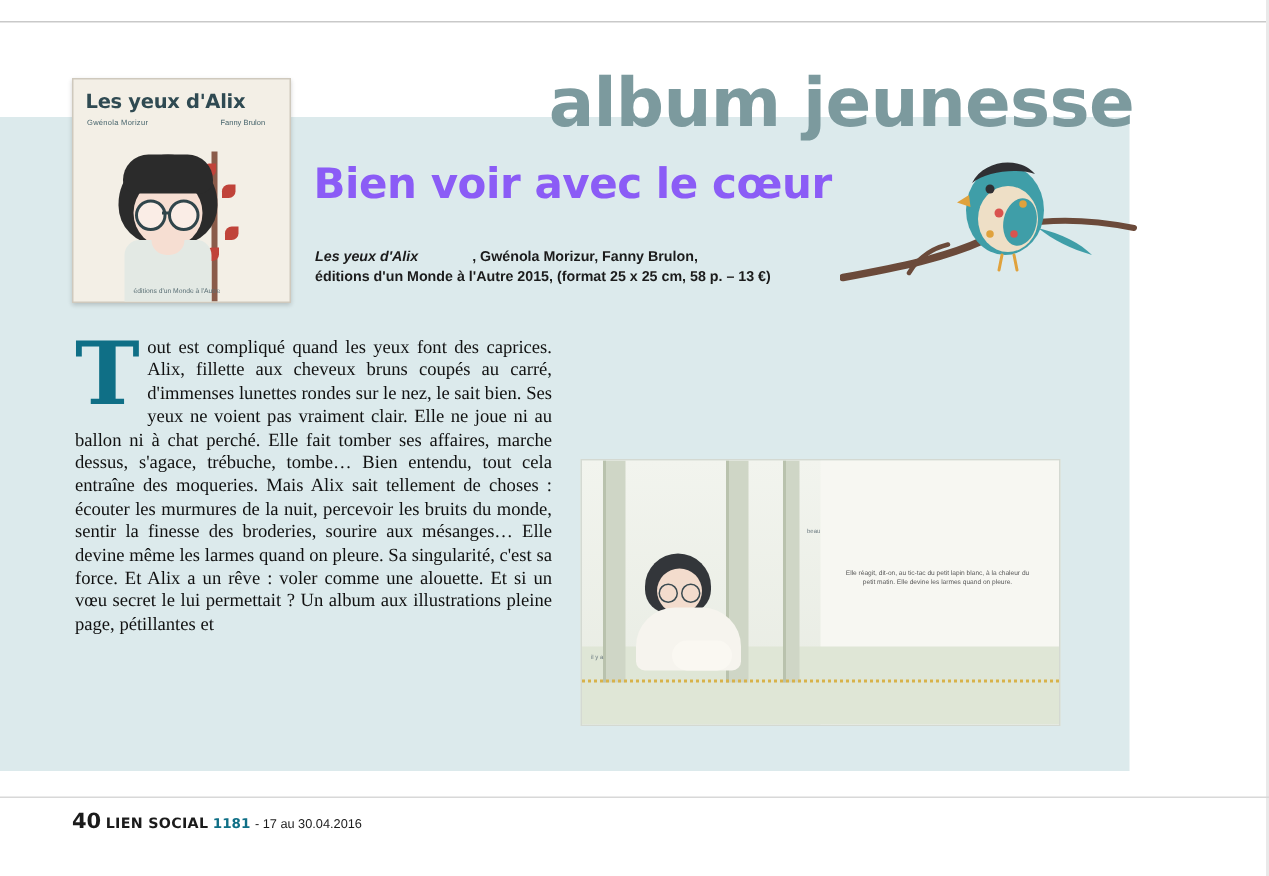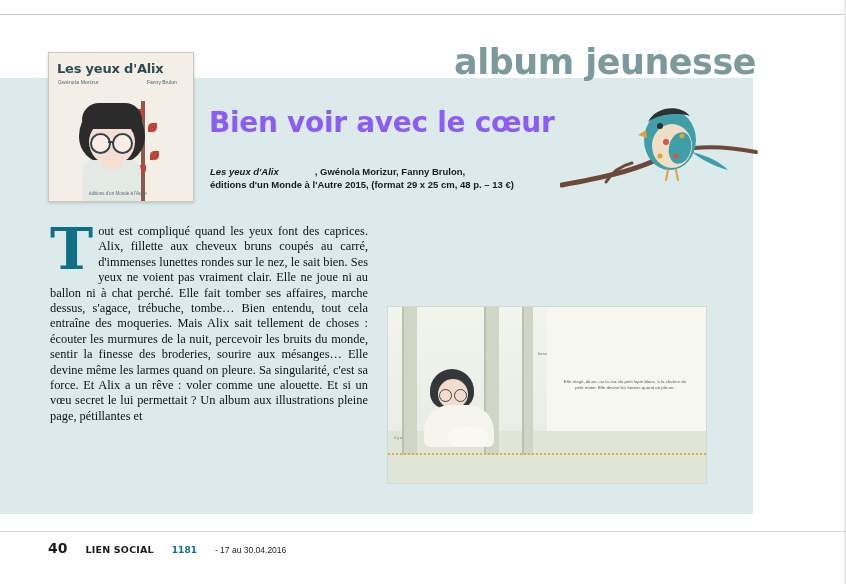--- a/index.html
+++ b/index.html
@@ -51,21 +51,21 @@
     background: #e9e9e9;
   }
 
   
   .rubric {
     position: absolute;
     right: 90px;
     top: 42px;
     font-family: "DejaVu Sans", sans-serif;
     font-weight: bold;
-    font-size: 35px;
+    font-size: 45px;
     letter-spacing: -0.5px;
     color: #7c9a9e;
     white-space: nowrap;
   }
 
   
   .cover {
     position: absolute;
     left: 48px;
     top: 52px;
@@ -314,21 +314,21 @@
     font-size:4px; color:#6f7d83;
   }
 
   
   .footer {
     position: absolute;
     left: 48px;
     bottom: 28px;
     display: flex;
     align-items: baseline;
-    gap: 18px;
+    gap: 3px;
     white-space: nowrap;
   }
   .folio {
     font-family: "DejaVu Sans", sans-serif;
     font-weight: bold;
     font-size: 14px;
     color: #1b1b1b;
   }
   .foot-title {
     font-family: "DejaVu Sans", sans-serif;
@@ -386,21 +386,21 @@
     <div class="c-bridge"></div>
     <div class="c-body"></div>
     <div class="c-collar"></div>
     <div class="cover-pub">éditions d'un Monde à l'Autre</div>
   </div>
 
   <div class="headline">Bien voir avec le cœur</div>
 
   <div class="credits">
     <span style="font-style:italic;font-weight:bold;">Les yeux d'Alix</span><span style="font-weight:bold;margin-left:36px;">, Gwénola Morizur, Fanny Brulon,</span><br>
-    <span style="font-weight:bold;">éditions d'un Monde à l'Autre 2015, (format 29 x 25 cm, 48 p. – 13 €)</span>
+    <span style="font-weight:bold;">éditions d'un Monde à l'Autre 2015, (format 25 x 25 cm, 58 p. – 13 €)</span>
   </div>
 
   <div class="bird-wrap">
     <svg width="200" height="115" viewBox="0 0 200 115">
       <path d="M2 85 C40 78, 70 72, 96 60 L120 50" stroke="#6b4a3a" stroke-width="5" fill="none" stroke-linecap="round"></path>
       <path d="M46 82 C52 72, 60 66, 72 63" stroke="#6b4a3a" stroke-width="3" fill="none" stroke-linecap="round"></path>
       <path d="M120 50 C140 46, 165 46, 196 52" stroke="#6b4a3a" stroke-width="4" fill="none" stroke-linecap="round"></path>
       <ellipse cx="110" cy="40" rx="26" ry="30" fill="#3f9ea8"></ellipse>
       <ellipse cx="112" cy="46" rx="20" ry="22" fill="#eedfc6"></ellipse>
       <path d="M88 22 C96 6, 120 4, 130 16 C118 12, 98 14, 88 22 Z" fill="#2f2f33"></path>

